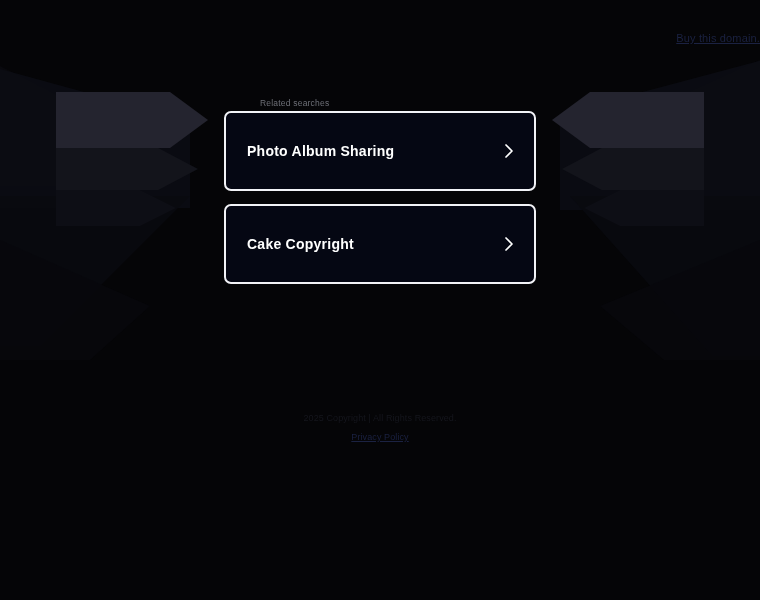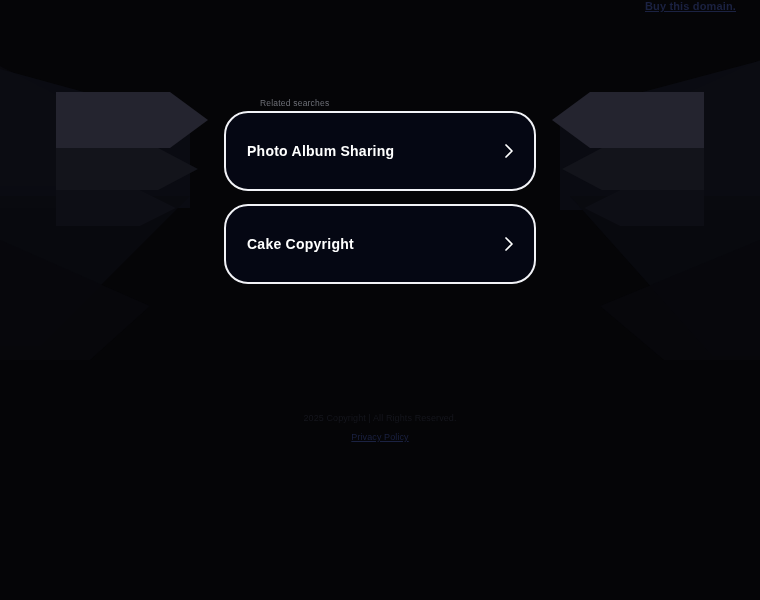--- a/index.html
+++ b/index.html
@@ -164,26 +164,24 @@
   }
 
   
   .topbar {
     position: absolute;
     top: 0;
     left: 0;
     right: 0;
     height: 44px;
     display: flex;
-    align-items: flex-start;
+    align-items: flex-end;
     justify-content: flex-end;
-    padding-right: 24px;
     box-sizing: border-box;
     z-index: 5;
-    font-weight: bold;
   }
   .buy-link {
     color: #1b2242;
     font-size: 11px;
     text-decoration: underline;
     letter-spacing: .15px;
     cursor: pointer;
   }
 
   
@@ -213,21 +211,21 @@
   }
 
   .card {
     position: relative;
     box-sizing: border-box;
     width: 312px;
     height: 80px;
     margin-bottom: 13px;
     background: #050713;
     border: 2px solid #f2f3f7;
-    border-radius: 24px;
+    border-radius: 7px;
     display: flex;
     align-items: center;
     padding: 0 18px 0 21px;
     cursor: pointer;
   }
 
   .card-label {
     flex: 1;
     color: #ffffff;
     font-size: 14px;

